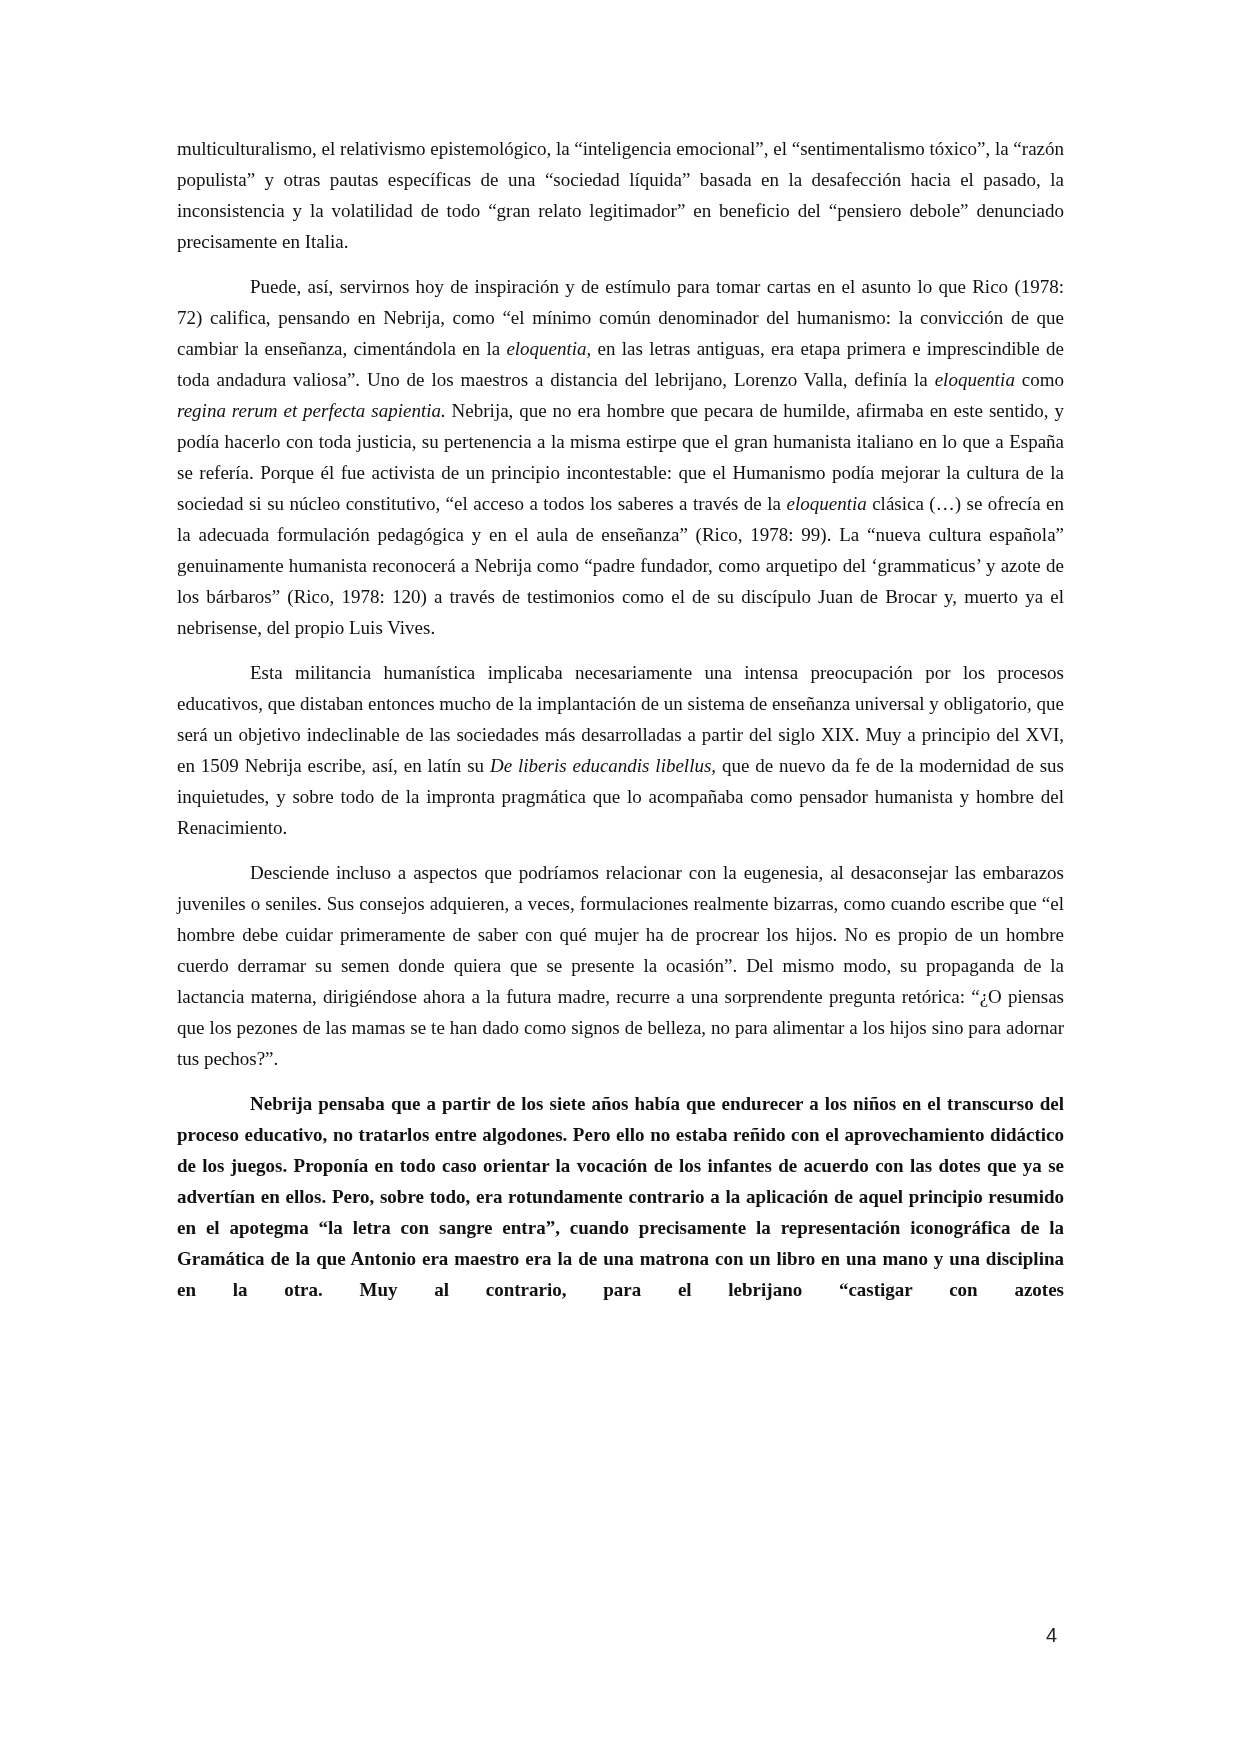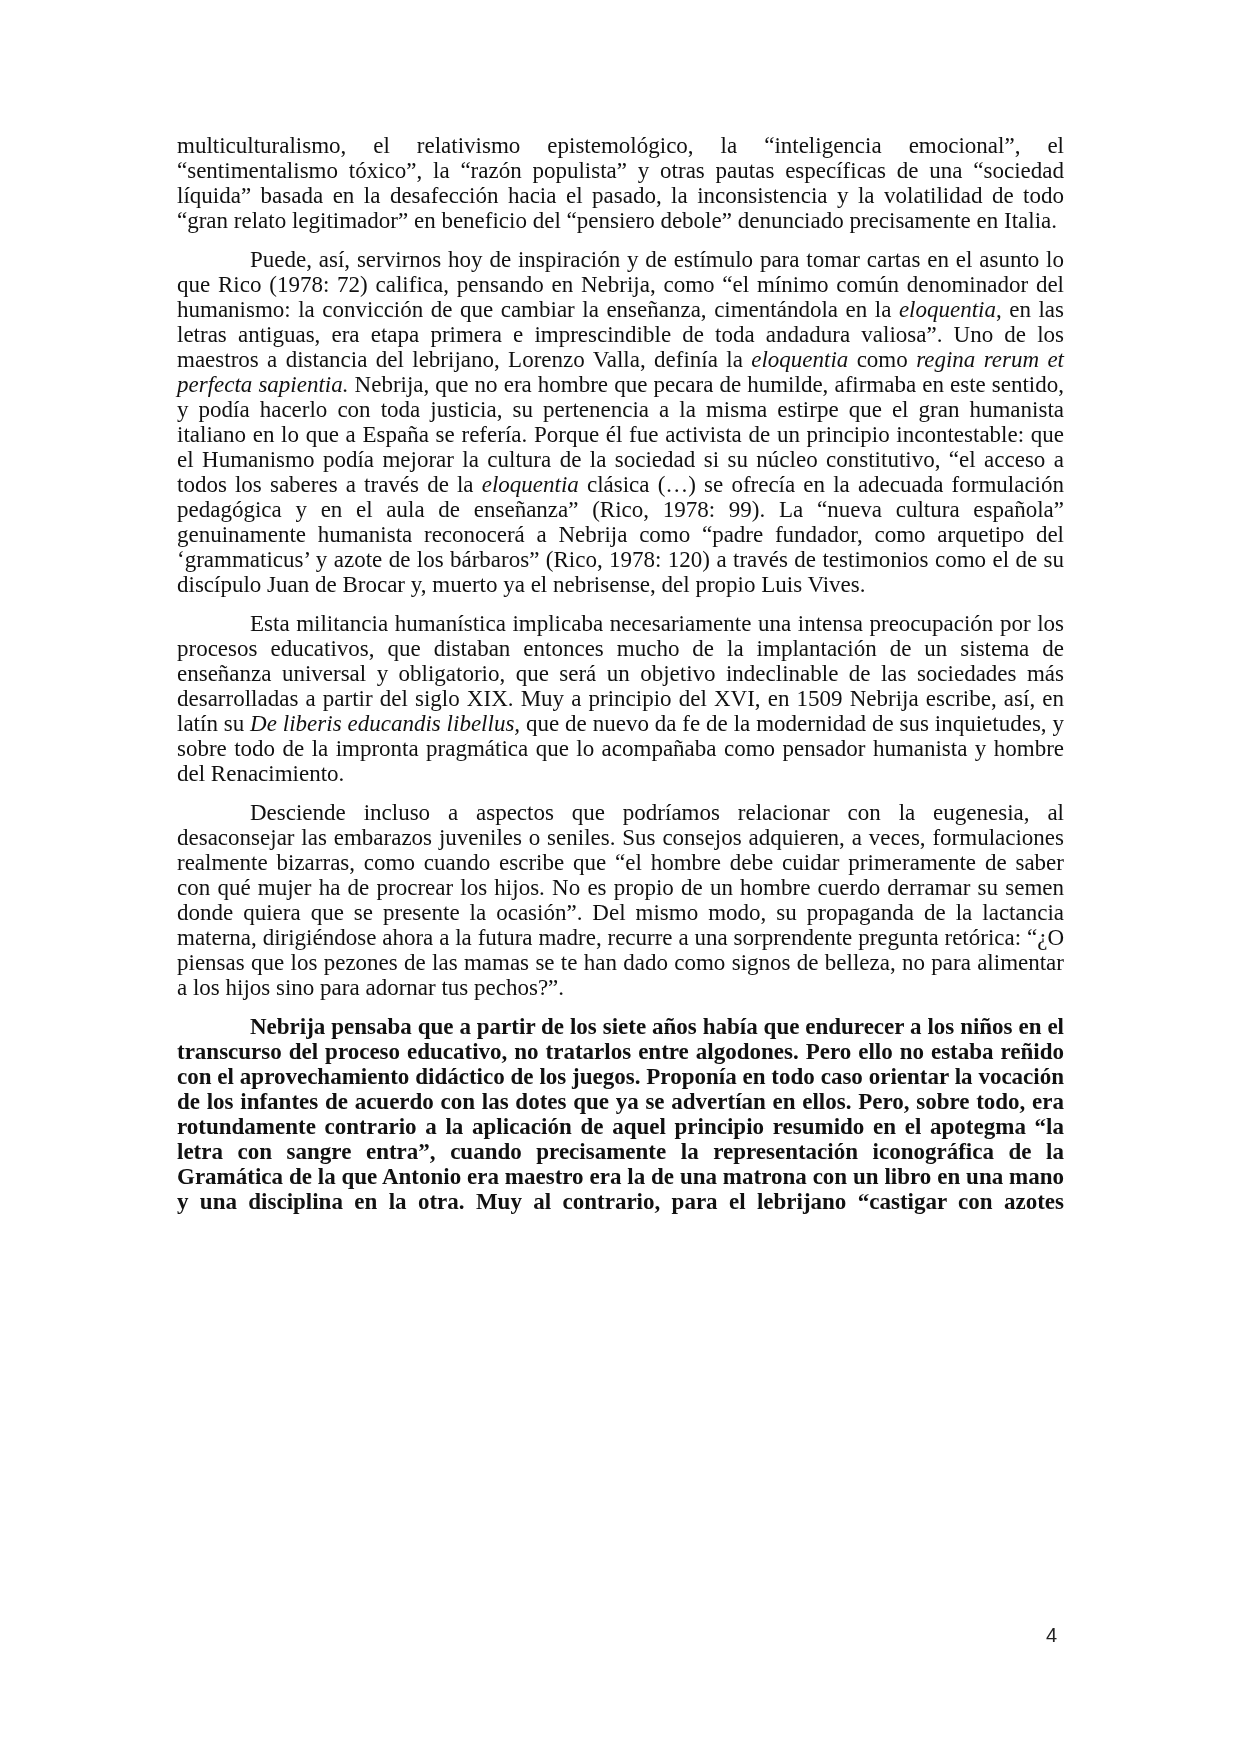--- a/index.html
+++ b/index.html
@@ -3,22 +3,22 @@
   <meta charset="utf-8">
   <style>
     html, body { margin: 0; padding: 0; background: #ffffff; }
     body { width: 1241px; height: 1755px; position: relative; overflow: hidden; }
     .page {
       position: absolute;
       left: 177px;
       top: 133px;
       width: 887px;
       font-family: "Liberation Serif", "DejaVu Serif", serif;
-      font-size: 23px;
-      line-height: 25px;
+      font-size: 19px;
+      line-height: 31px;
       color: #111111;
     }
     .para {
       margin: 0 0 14px 0;
       text-align: justify;
       hyphens: none;
     }
     .para.indent { text-indent: 73px; }
     .para.last-line-justify { text-align-last: justify; font-weight: bold; }
     .page-number {

